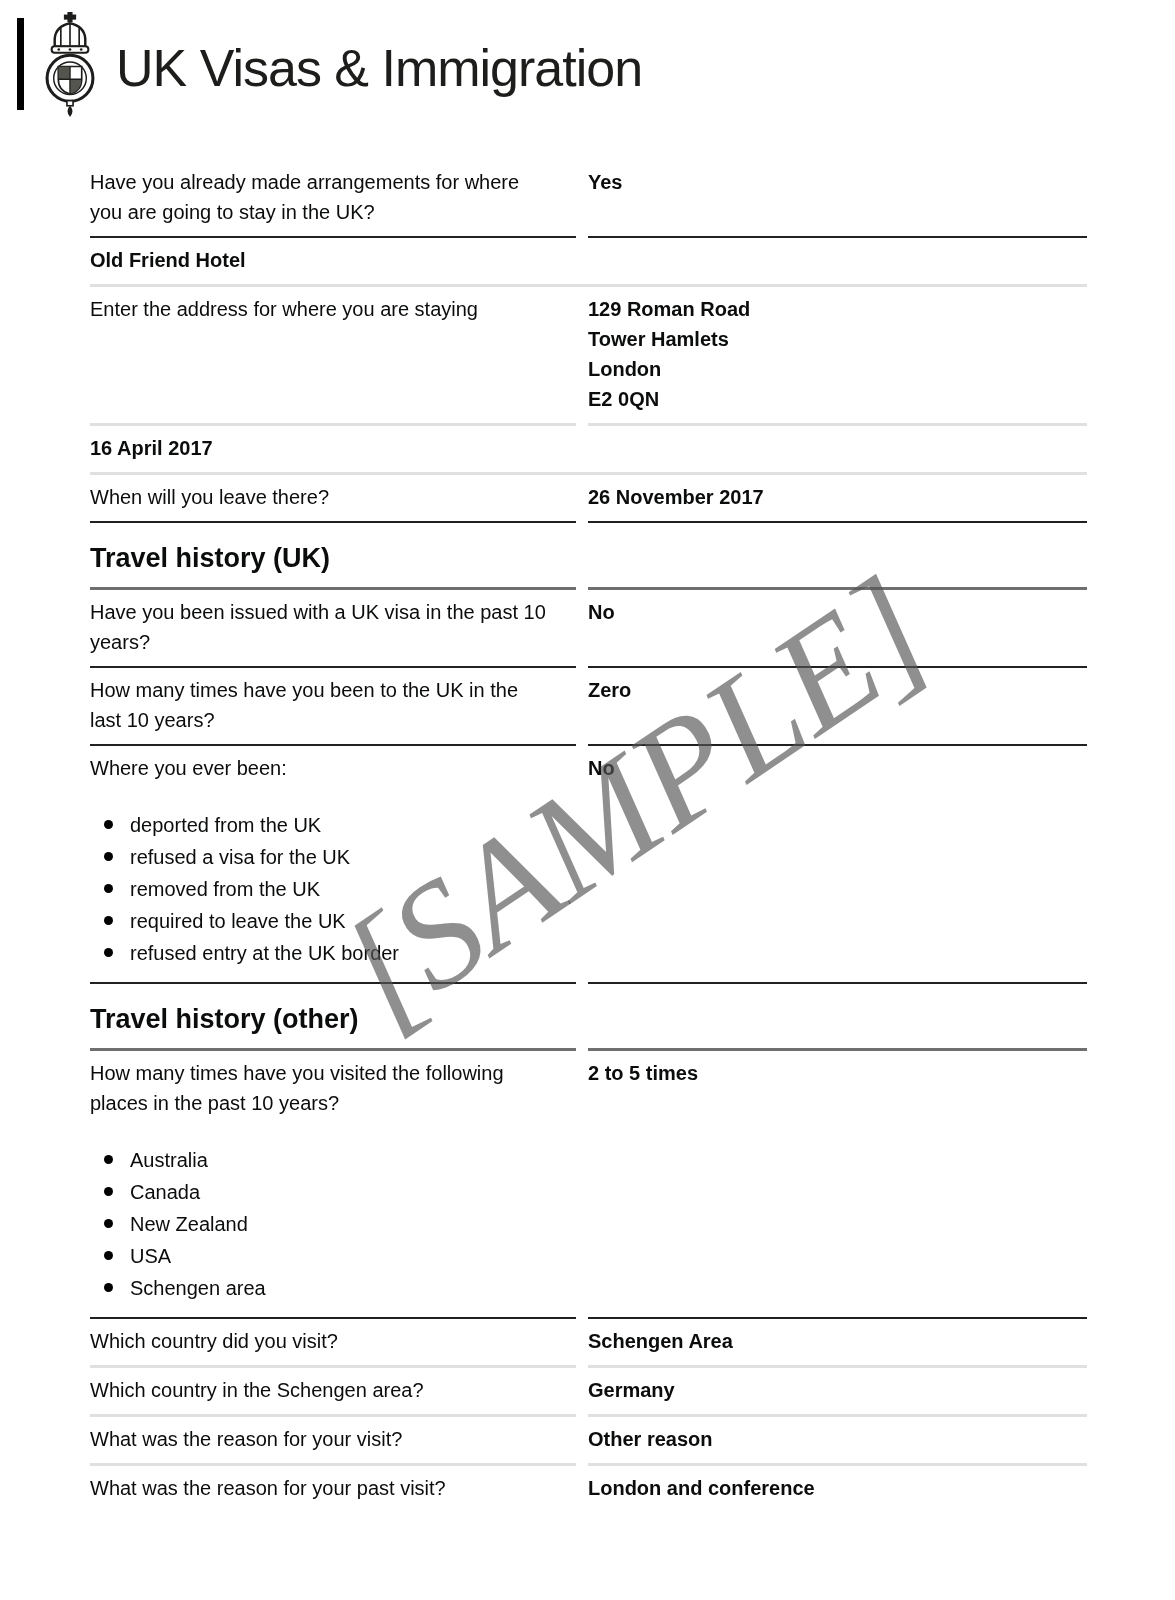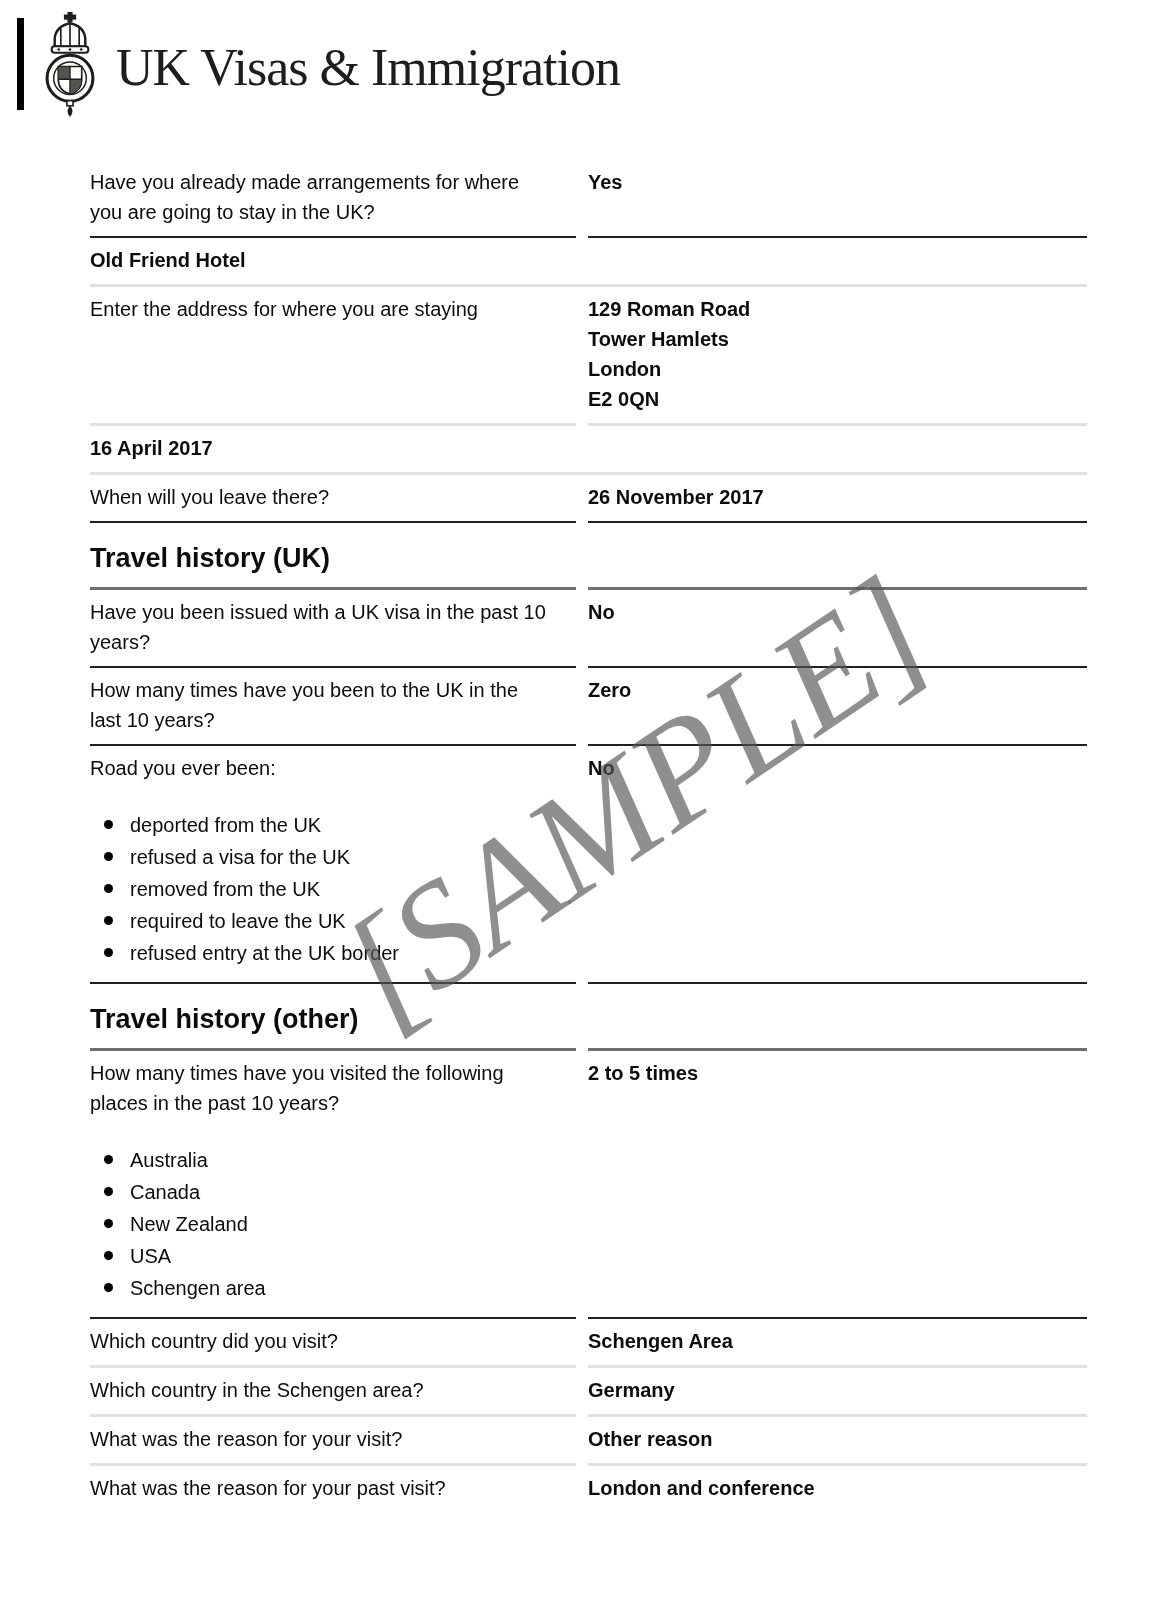--- a/index.html
+++ b/index.html
@@ -38,21 +38,20 @@
   .crest{flex:0 0 auto;margin-left:20px;margin-top:0;}
   .header-title{
     font-size:52px;
     font-weight:400;
     letter-spacing:-1px;
     color:var(--title);
     margin-left:20px;
     margin-top:30px;
     line-height:1;
     white-space:nowrap;
-    font-family:Liberation Serif, serif;
   }
 
   
   .content{
     margin:42px 88px 0 90px;
     position:relative;
     z-index:1;
   }
   .row{display:flex;gap:12px;}
   .cell{padding:7px 0 9px;}
@@ -192,21 +191,21 @@
       <div class="cell a">No</div>
     </div>
     <div class="row div-dark">
       <div class="cell q">
           <div class="qtext">How many times have you been to the UK in the last 10 years?</div>
         </div>
       <div class="cell a">Zero</div>
     </div>
     <div class="row div-dark">
       <div class="cell q">
-        <div class="qtext">Road you ever been:</div>
+        <div class="qtext">Where you ever been:</div>
         <ul class="bullets">
           <li>deported from the UK</li>
           <li>refused a visa for the UK</li>
           <li>removed from the UK</li>
           <li>required to leave the UK</li>
           <li>refused entry at the UK border</li>
         </ul>
       </div>
       <div class="cell a">No</div>
     </div>

